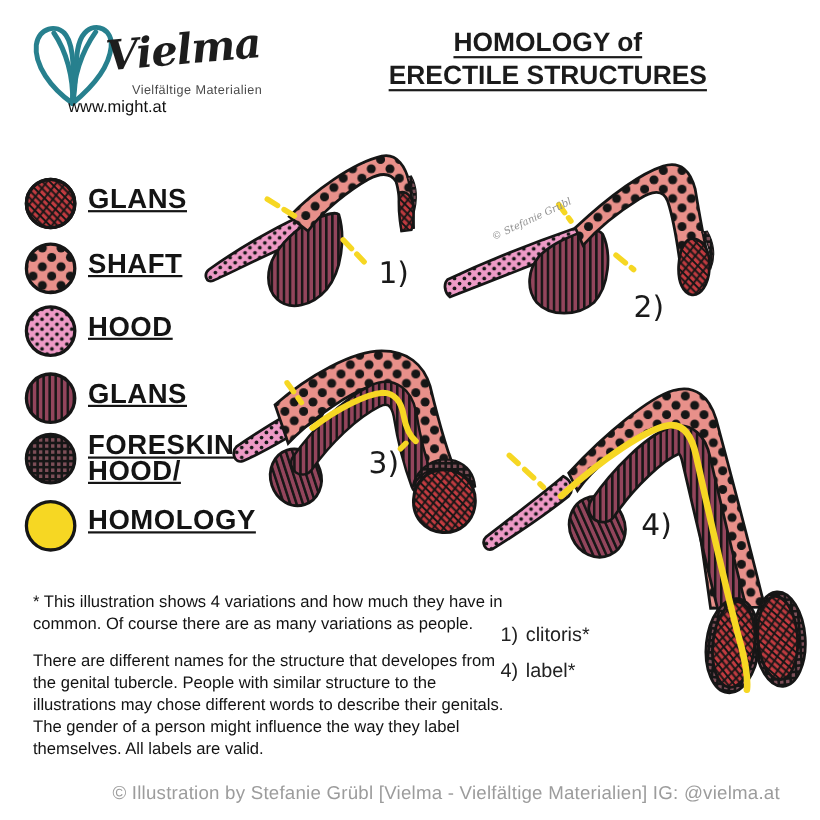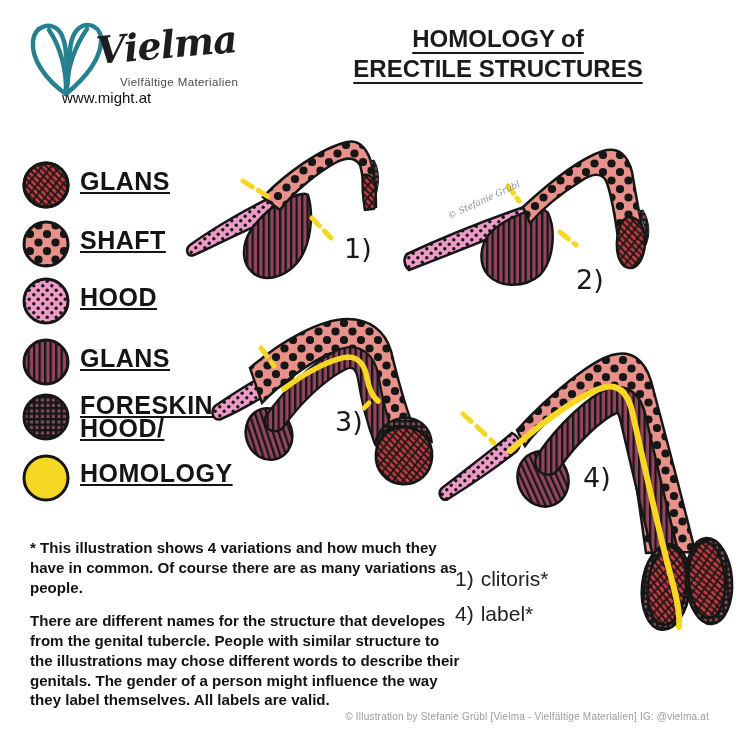--- a/index.html
+++ b/index.html
@@ -14,31 +14,31 @@
   .brand-site{left:62px;top:89px;font-size:15px;color:#101010;}
 
   .title{left:350px;top:24px;width:296px;text-align:center;font-weight:700;font-size:24px;
          line-height:30px;color:#1b1b1b;}
   .title .tline{text-decoration:underline;text-decoration-thickness:2px;text-underline-offset:5px;}
 
   .legend-label{left:80px;font-weight:700;font-size:25px;letter-spacing:.5px;color:#141414;line-height:23px;text-decoration:underline;}
 
   .fig-num{font-family:"DejaVu Sans",sans-serif;font-size:27px;font-weight:400;color:#1a1a1a;}
 
-  .notes{left:30px;top:538px;width:432px;font-size:15.1px;font-weight:700;line-height:1.32;color:#131313;}
+  .notes{left:30px;top:538px;width:432px;font-size:15.1px;font-weight:400;line-height:1.32;color:#131313;}
   .notes p{margin:0 0 13px 0;}
 
-  .fig-list{left:455px;top:567px;font-size:21px;color:#222222;}
+  .fig-list{left:455px;top:567px;font-size:18px;color:#222222;}
   .fig-list .row{margin-bottom:10.5px;}
   .fig-list .num{margin-right:7px;}
 
   .watermark{left:446px;top:212px;font-family:"DejaVu Serif",serif;font-style:italic;font-size:9px;
              color:#8f8f8f;transform:rotate(-25deg);transform-origin:left top;}
 
-  .footer{right:36px;top:711px;font-size:10px;color:#9c9c9c;letter-spacing:.2px;}
+  .footer{right:36px;top:711px;font-size:17px;color:#9c9c9c;letter-spacing:.2px;}
 </style>
 </head>
 <body>
 
 <div class="page">
 
   <svg class="art" viewBox="0 0 745 745">
     <defs>
       <pattern id="p-shaft" width="17" height="17" patternUnits="userSpaceOnUse">
         <rect width="17" height="17" fill="#e8908a"></rect>

